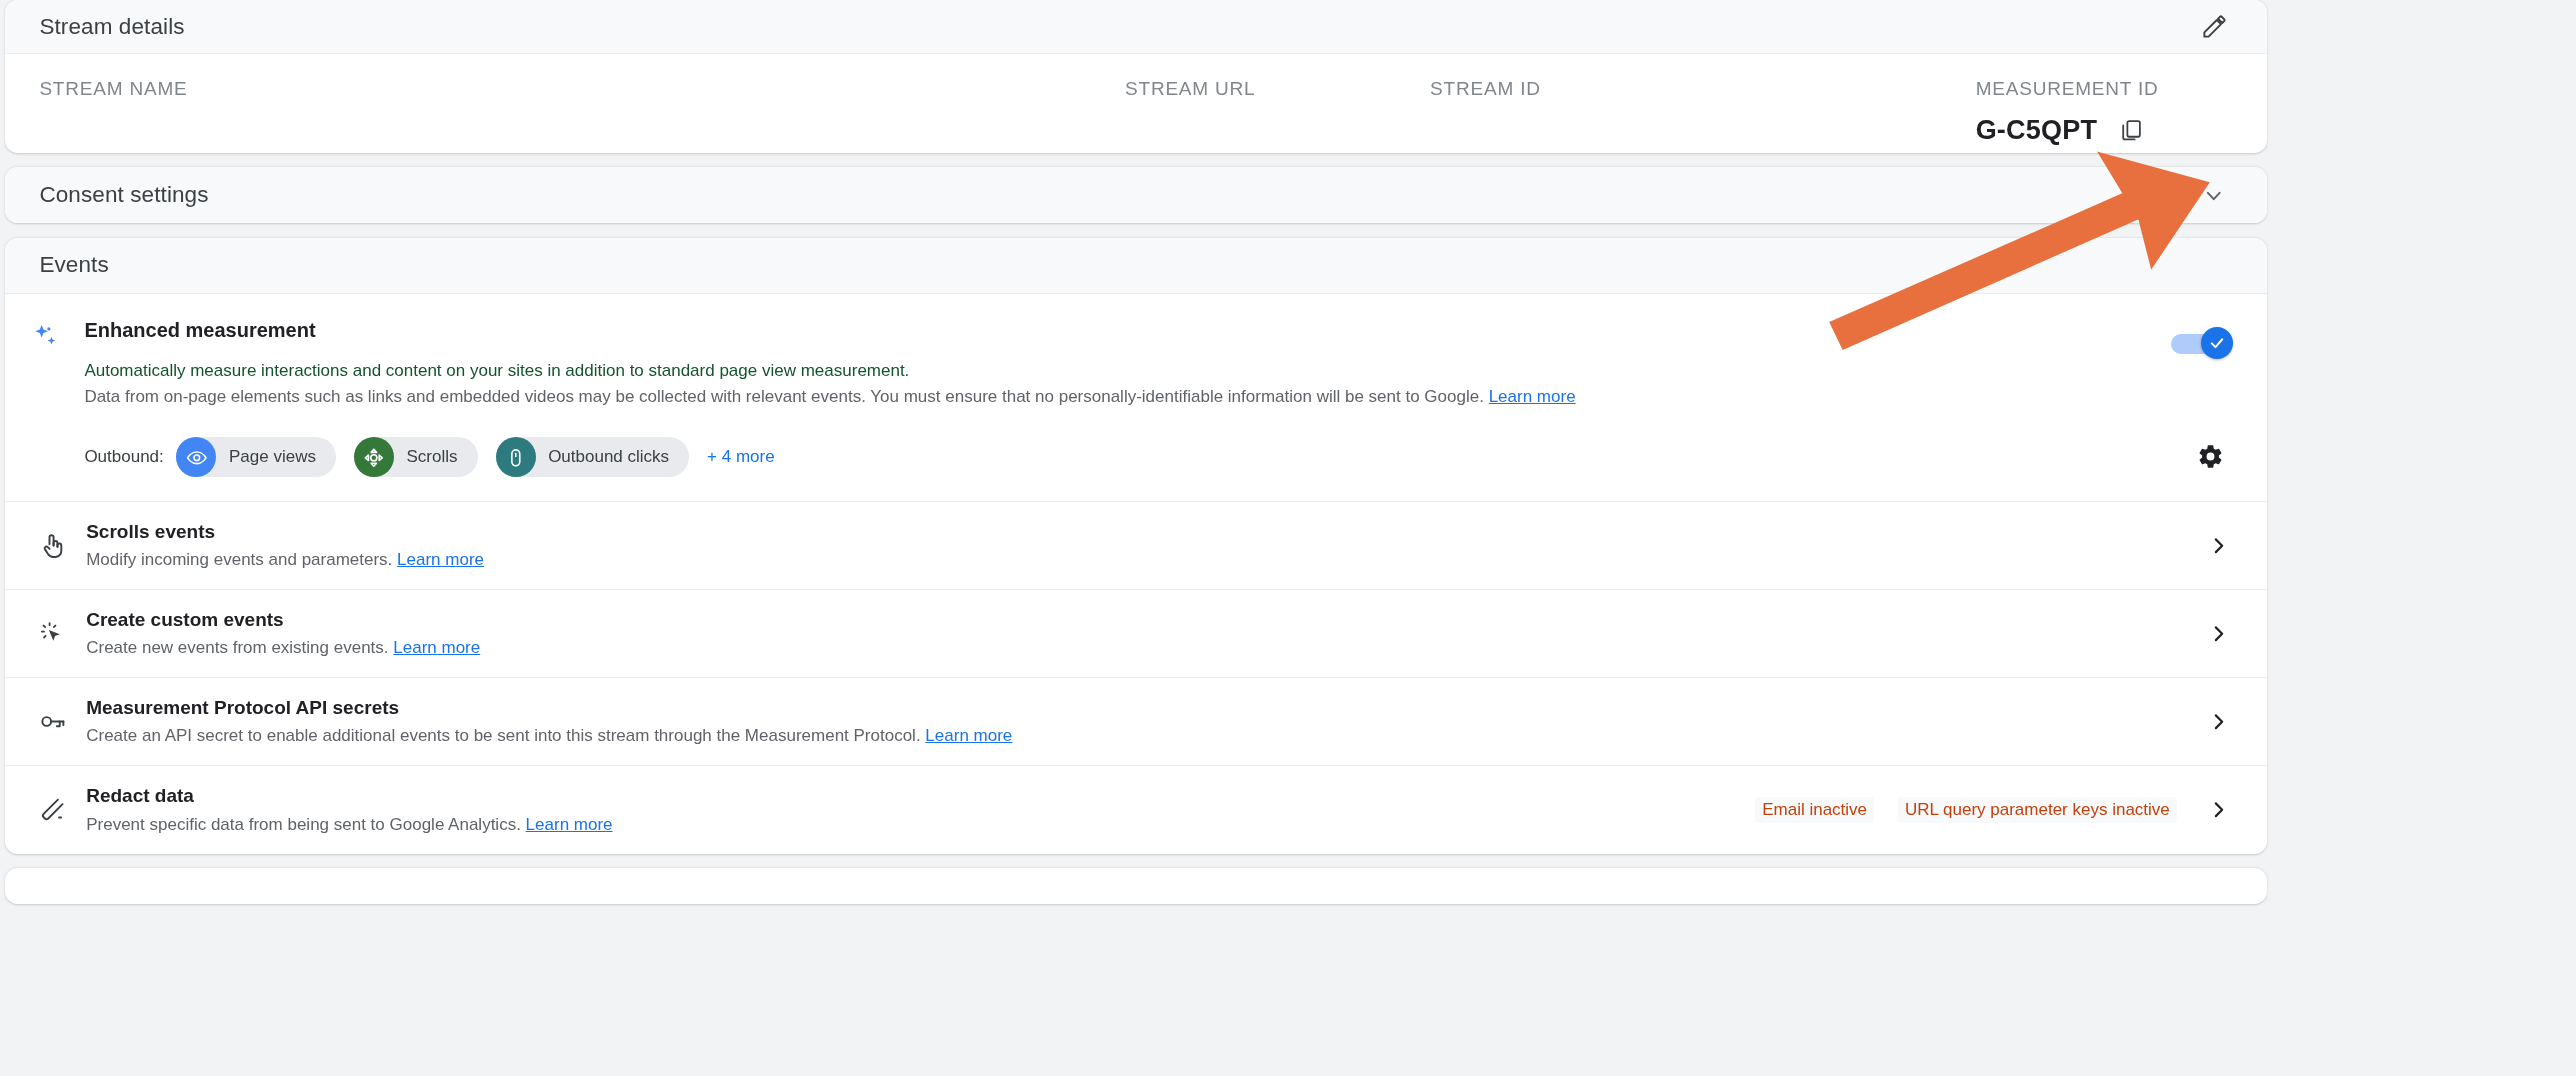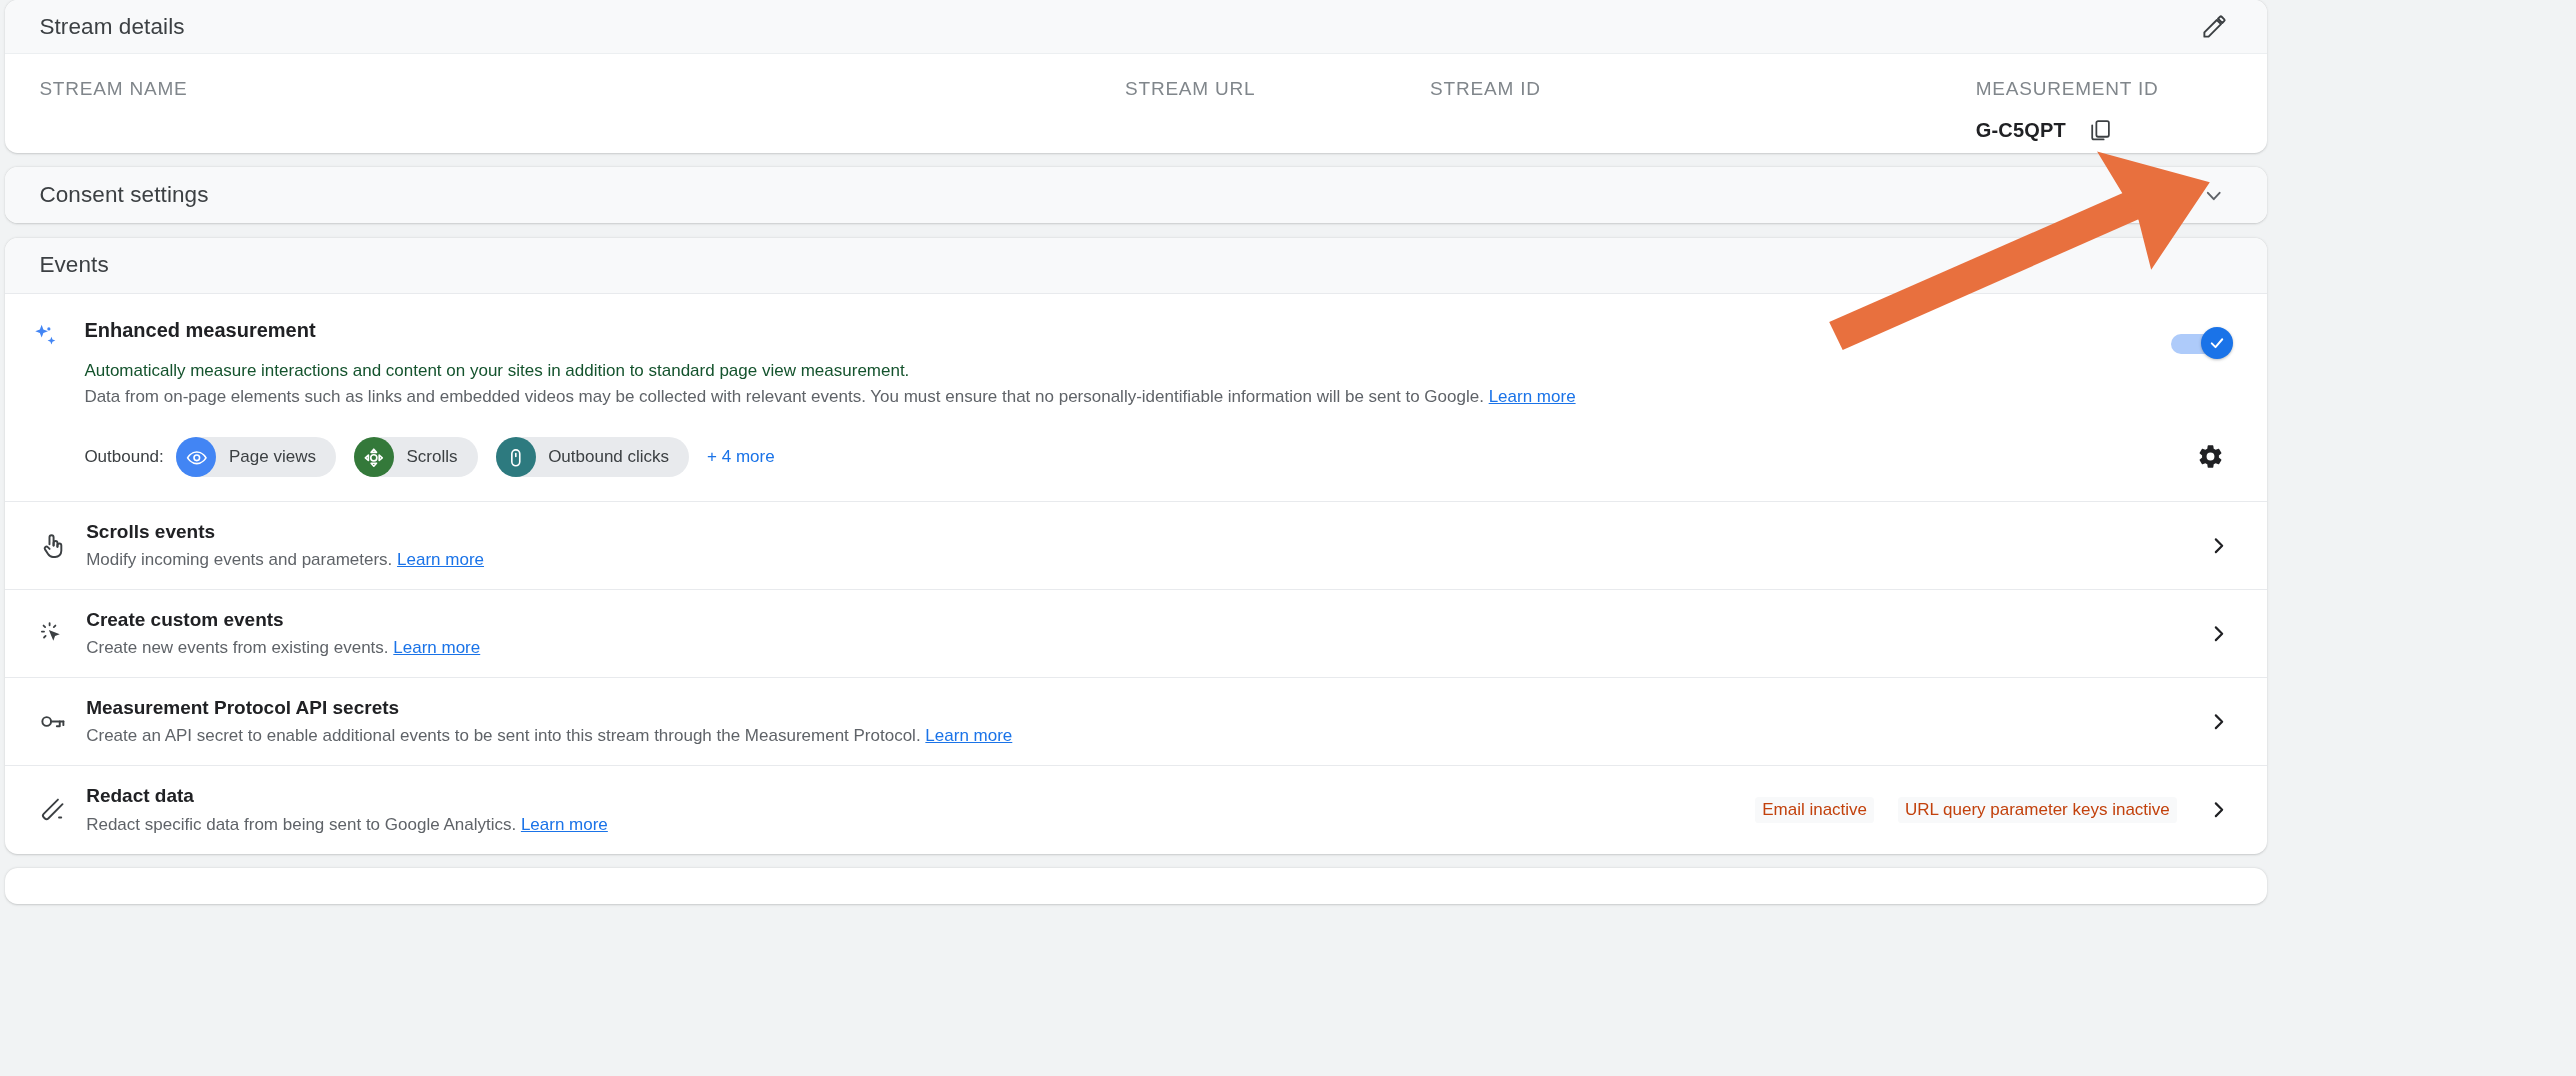--- a/index.html
+++ b/index.html
@@ -76,21 +76,21 @@
   .col-id  .col-label { margin-left: 23.5px; }
 
   .mid-wrap {
     display: flex;
     align-items: center;
     gap: 12.6px;
     margin-top: 10.8px;
     margin-right: 18px;
   }
   .mid-value {
-    font-size: 20px;
+    font-size: 27px;
     font-weight: bold;
     color: #202124;
     letter-spacing: 0.2px;
   }
 
   
   .collapse-card .card-header { border-bottom: none; height: 56px; }
 
   
   .events-card .card-header { height: 56px; border-bottom: 0.9px solid #e8eaed; background:#f8f9fa; }
@@ -466,21 +466,21 @@
     <div class="lrow">
       <div class="lrow-icon">
         <svg width="29" height="29" viewBox="0 0 24 24" fill="none" stroke="#3c4043" stroke-width="1.6" stroke-linecap="round" stroke-linejoin="round">
           <path d="M16.5 3.8L4.7 15.6a2 2 0 0 0 0 2.8l1 1a2 2 0 0 0 2.8 0L20.3 7.6"></path>
           <line x1="17.4" y1="18.6" x2="19.2" y2="18.6"></line>
         </svg>
       </div>
       <div class="lrow-main">
         <div class="lrow-title">Redact data</div>
         <div class="lrow-desc">
-          <span>Redact specific data from being sent to Google Analytics.</span>
+          <span>Prevent specific data from being sent to Google Analytics.</span>
           <span class="lnk">Learn more</span>
         </div>
       </div>
       <div class="lrow-status">
         <span class="status-pill">Email inactive</span>
         <span class="status-pill">URL query parameter keys inactive</span>
       </div>
       <button class="icon-btn">
         <span>
           <svg width="23.5" height="23.5" viewBox="0 0 24 24" fill="none" stroke="#202124" stroke-width="2.2" stroke-linecap="round" stroke-linejoin="round">

